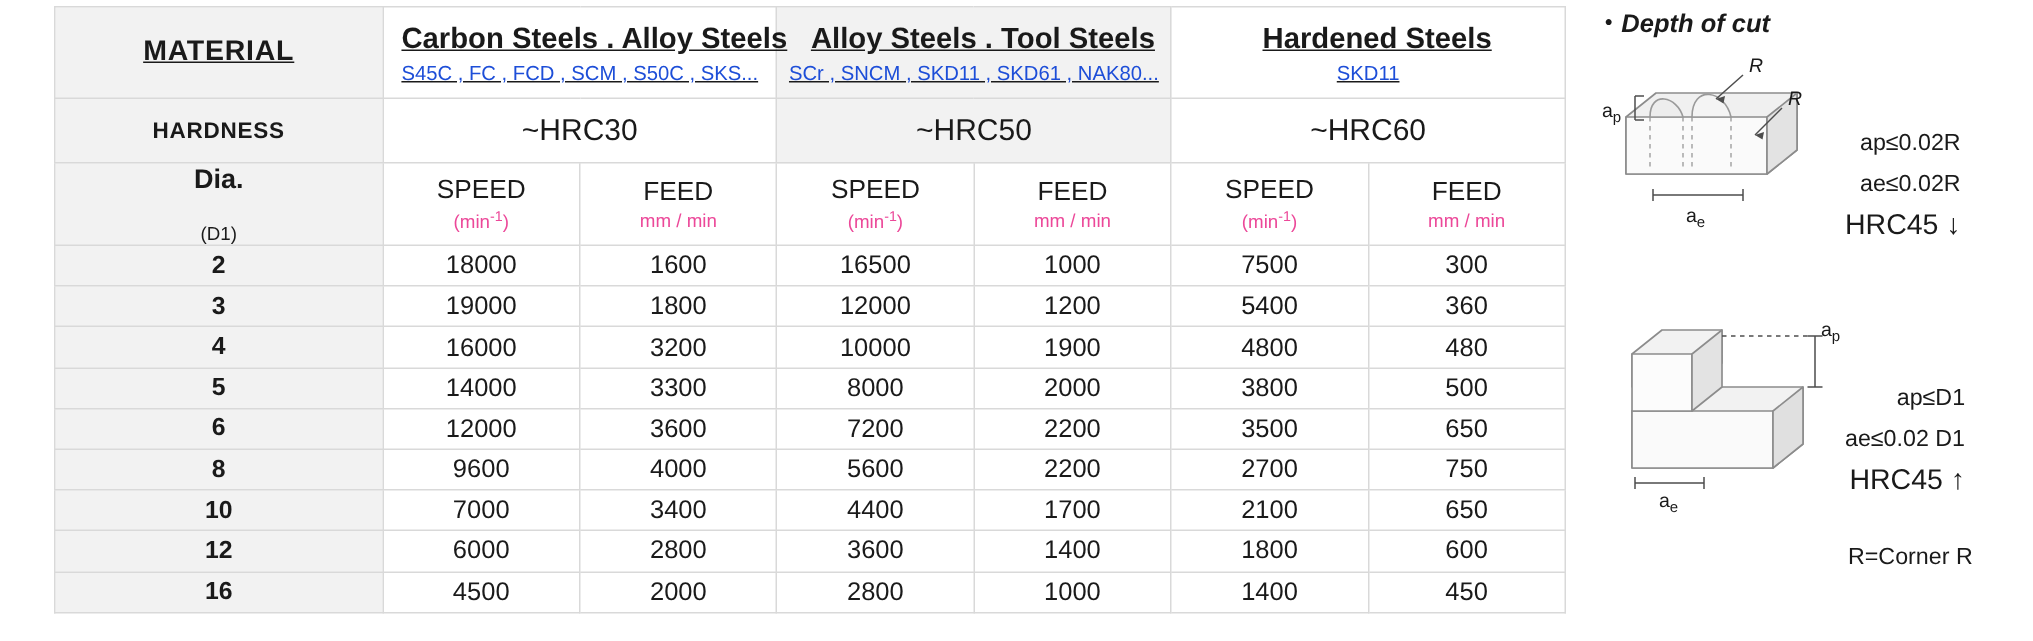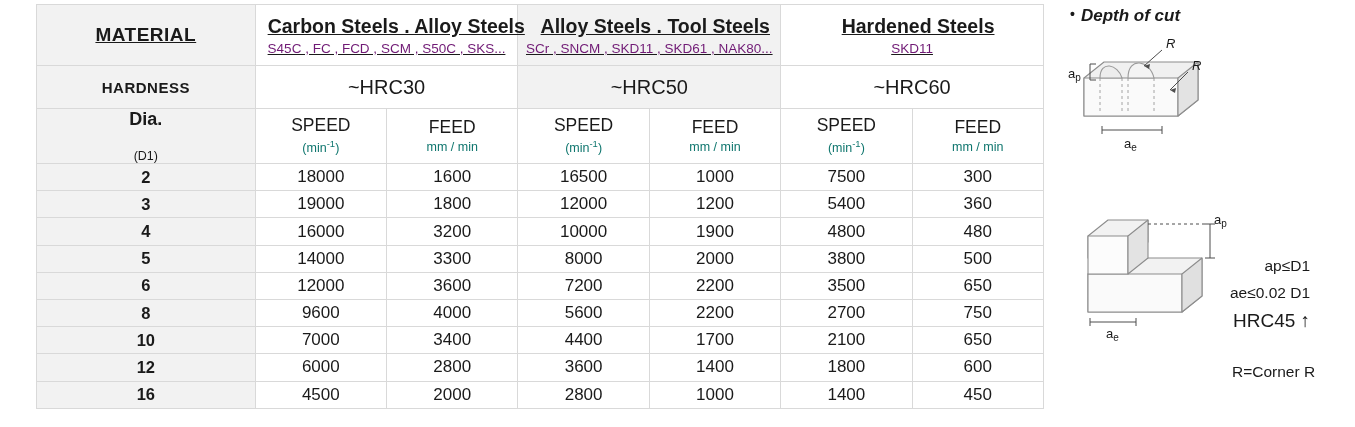--- a/index.html
+++ b/index.html
@@ -59,21 +59,21 @@
   }
   .grp-title {
     font-weight: bold;
     font-size: 19.5px;
     line-height: 1.25;
     white-space: nowrap;
     margin-left: 12px;
   }
   .grp-sub {
     font-size: 13.5px;
-    color: #701a75;
+    color: #1d4ed8;
     margin-top: 3px;
     white-space: nowrap;
   }
   .grp-shade { background: #f2f2f2; }
 
   
   .row-hardness td {
     height: 42px;
   }
   .hard-label {
@@ -104,21 +104,21 @@
     margin-top: 19px;
   }
   .sf-cell {
     font-size: 17.5px;
     line-height: 1.2;
   }
   .sf-cell .unit {
     display: block;
     font-size: 12.5px;
     margin-top: 2px;
-    color: #0f766e;
+    color: #ec4899;
   }
   .sf-cell sup { font-size: 9.5px; }
 
   
   .row-data td {
     height: 26.2px;
     font-size: 17px;
   }
   .row-data td.dia {
     background: #f2f2f2;
@@ -383,20 +383,25 @@
         <polygon points="78,28 84,26 83,31" fill="#4d4d4d" stroke="none"></polygon>
         <line x1="122" y1="34" x2="104" y2="52"></line>
         <polygon points="104,52 110,50 109,55" fill="#4d4d4d" stroke="none"></polygon>
       </g>
       <text x="100" y="10" font-family="'Liberation Sans',sans-serif" font-size="13" font-style="italic" fill="#1a1a1a">R</text>
       <text x="126" y="32" font-family="'Liberation Sans',sans-serif" font-size="13" font-style="italic" fill="#1a1a1a">R</text>
       <text x="2" y="40" font-family="'Liberation Sans',sans-serif" font-size="13" fill="#1a1a1a">a<tspan font-size="10" dy="3">p</tspan></text>
       <text x="58" y="110" font-family="'Liberation Sans',sans-serif" font-size="13" fill="#1a1a1a">a<tspan font-size="10" dy="3">e</tspan></text>
     </svg>
 
+    <div class="notes notes1">
+      <div class="note-line">ap≤0.02R</div>
+      <div class="note-line">ae≤0.02R</div>
+      <div class="note-hrc">HRC45 ↓</div>
+    </div>
 
     <svg class="fig fig2" width="150" height="130" viewBox="0 0 150 130">
       <g stroke="#8c8c8c" stroke-width="1.1" stroke-linejoin="round">
 
         <path d="M10,62 L30,46 L124,46 L124,84 L104,100 L10,100 Z" fill="#f2f2f2"></path>
         <path d="M10,62 L104,62 L104,100 L10,100 Z" fill="#fafafa"></path>
         <path d="M104,62 L124,46 L124,84 L104,100 Z" fill="#e0e0e0"></path>
 
         <path d="M10,24 L30,8 L70,8 L70,30 L50,46 L10,46 Z" fill="#f2f2f2"></path>
         <path d="M10,24 L50,24 L50,62 L10,62 Z" fill="#fcfcfc"></path>

